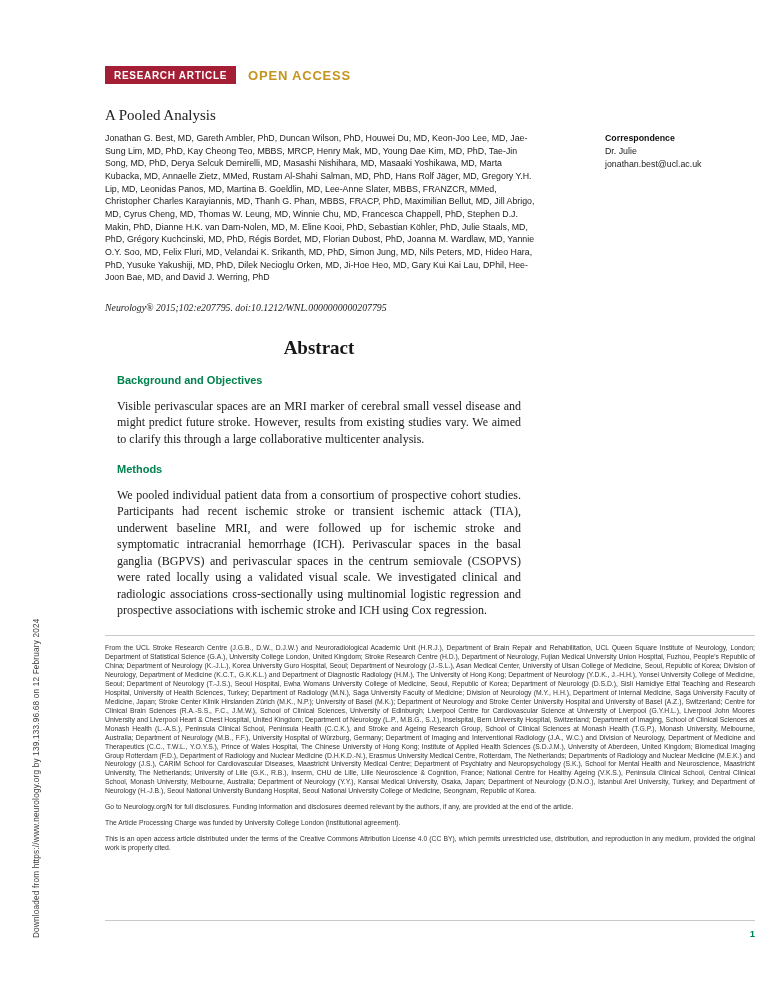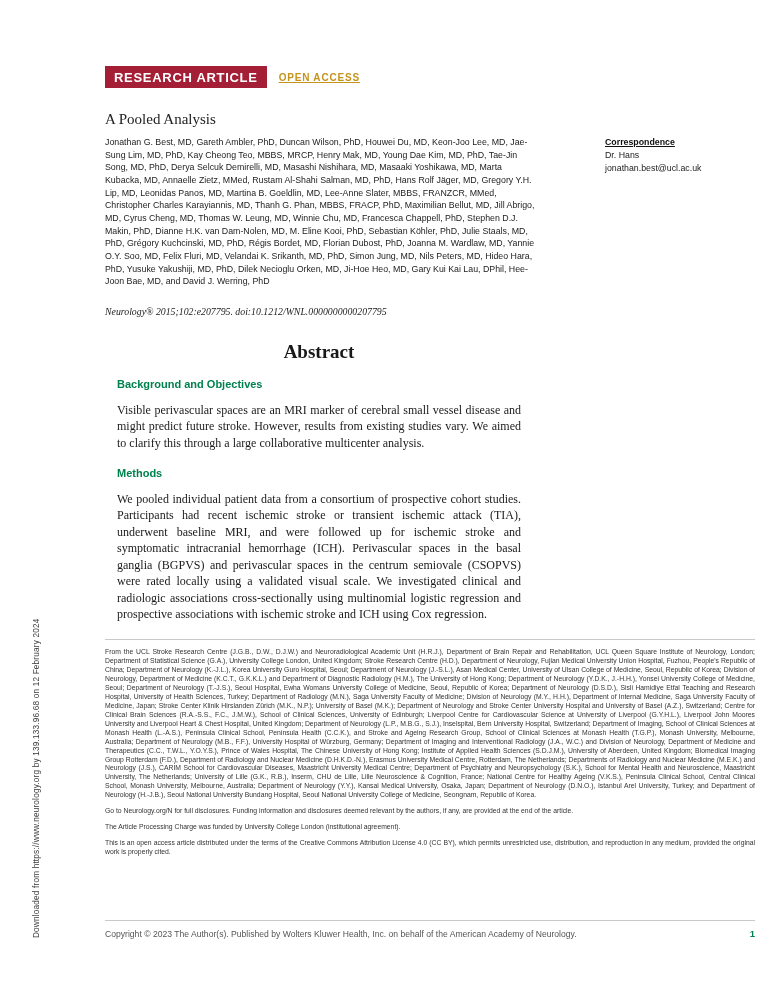--- a/index.html
+++ b/index.html
@@ -28,32 +28,31 @@
   .content {
     position: absolute;
     left: 105px;
     top: 66px;
     width: 650px;
   }
   .badge-row { display: flex; align-items: center; gap: 12px; }
   .badge {
     background: #A41E35;
     color: #ffffff;
-    font-size: 13px;
+    font-size: 10px;
     font-weight: bold;
     letter-spacing: 0.7px;
     padding: 4px 9px 3px 9px;
     display: inline-block;
   }
   .open-access {
     color: #C4941C;
-    font-size: 10px;
+    font-size: 13px;
     font-weight: bold;
     letter-spacing: 0.8px;
-    text-decoration: underline;
   }
   h1.title {
     font-family: "Liberation Serif", serif;
     font-size: 25px;
     line-height: 1.17;
     font-weight: bold;
     color: #111111;
     margin: 16px 0 0 0;
     width: 560px;
   }
@@ -71,21 +70,21 @@
     color: #222222;
     margin: 0;
   }
   .correspondence {
     margin-left: auto;
     width: 150px;
     font-size: 8.8px;
     line-height: 1.5;
     color: #222222;
   }
-  .corr-label { font-weight: bold; color: #111111; text-decoration: underline; }
+  .corr-label { font-weight: bold; color: #111111; }
   .corr-email { color: #222222; text-decoration: none; display: inline-block; }
   .citation {
     font-family: "Liberation Serif", serif;
     font-style: italic;
     font-size: 9.8px;
     color: #222222;
     margin: 18px 0 0 0;
   }
   h2.abstract-h {
     font-family: "Liberation Serif", serif;
@@ -157,21 +156,21 @@
       <span class="open-access">OPEN ACCESS</span>
     </div>
 
 
     <div class="subtitle">A Pooled Analysis</div>
 
     <div class="author-band">
       <p class="authors">Jonathan G. Best, MD, Gareth Ambler, PhD, Duncan Wilson, PhD, Houwei Du, MD, Keon-Joo Lee, MD, Jae-Sung Lim, MD, PhD, Kay Cheong Teo, MBBS, MRCP, Henry Mak, MD, Young Dae Kim, MD, PhD, Tae-Jin Song, MD, PhD, Derya Selcuk Demirelli, MD, Masashi Nishihara, MD, Masaaki Yoshikawa, MD, Marta Kubacka, MD, Annaelle Zietz, MMed, Rustam Al-Shahi Salman, MD, PhD, Hans Rolf Jäger, MD, Gregory Y.H. Lip, MD, Leonidas Panos, MD, Martina B. Goeldlin, MD, Lee-Anne Slater, MBBS, FRANZCR, MMed, Christopher Charles Karayiannis, MD, Thanh G. Phan, MBBS, FRACP, PhD, Maximilian Bellut, MD, Jill Abrigo, MD, Cyrus Cheng, MD, Thomas W. Leung, MD, Winnie Chu, MD, Francesca Chappell, PhD, Stephen D.J. Makin, PhD, Dianne H.K. van Dam-Nolen, MD, M. Eline Kooi, PhD, Sebastian Köhler, PhD, Julie Staals, MD, PhD, Grégory Kuchcinski, MD, PhD, Régis Bordet, MD, Florian Dubost, PhD, Joanna M. Wardlaw, MD, Yannie O.Y. Soo, MD, Felix Fluri, MD, Velandai K. Srikanth, MD, PhD, Simon Jung, MD, Nils Peters, MD, Hideo Hara, PhD, Yusuke Yakushiji, MD, PhD, Dilek Necioglu Orken, MD, Ji-Hoe Heo, MD, Gary Kui Kai Lau, DPhil, Hee-Joon Bae, MD, and David J. Werring, PhD</p>
       <div class="correspondence">
         <div class="corr-label">Correspondence</div>
-        <div>Dr. Hans</div>
+        <div>Dr. Julie</div>
         <a class="corr-email">jonathan.best@ucl.ac.uk</a>
       </div>
     </div>
 
     <p class="citation">Neurology® 2015;102:e207795. doi:10.1212/WNL.0000000000207795</p>
 
     <div class="main-col">
       <h2 class="abstract-h">Abstract</h2>
 
       <h3 class="sec-h">Background and Objectives</h3>
@@ -184,17 +183,16 @@
     <hr class="rule">
 
     <p class="fn">From the UCL Stroke Research Centre (J.G.B., D.W., D.J.W.) and Neuroradiological Academic Unit (H.R.J.), Department of Brain Repair and Rehabilitation, UCL Queen Square Institute of Neurology, London; Department of Statistical Science (G.A.), University College London, United Kingdom; Stroke Research Centre (H.D.), Department of Neurology, Fujian Medical University Union Hospital, Fuzhou, People's Republic of China; Department of Neurology (K.-J.L.), Korea University Guro Hospital, Seoul; Department of Neurology (J.-S.L.), Asan Medical Center, University of Ulsan College of Medicine, Seoul, Republic of Korea; Division of Neurology, Department of Medicine (K.C.T., G.K.K.L.) and Department of Diagnostic Radiology (H.M.), The University of Hong Kong; Department of Neurology (Y.D.K., J.-H.H.), Yonsei University College of Medicine, Seoul; Department of Neurology (T.-J.S.), Seoul Hospital, Ewha Womans University College of Medicine, Seoul, Republic of Korea; Department of Neurology (D.S.D.), Sisli Hamidiye Etfal Teaching and Research Hospital, University of Health Sciences, Turkey; Department of Radiology (M.N.), Saga University Faculty of Medicine; Division of Neurology (M.Y., H.H.), Department of Internal Medicine, Saga University Faculty of Medicine, Japan; Stroke Center Klinik Hirslanden Zürich (M.K., N.P.); University of Basel (M.K.); Department of Neurology and Stroke Center University Hospital and University of Basel (A.Z.), Switzerland; Centre for Clinical Brain Sciences (R.A.-S.S., F.C., J.M.W.), School of Clinical Sciences, University of Edinburgh; Liverpool Centre for Cardiovascular Science at University of Liverpool (G.Y.H.L.), Liverpool John Moores University and Liverpool Heart &amp; Chest Hospital, United Kingdom; Department of Neurology (L.P., M.B.G., S.J.), Inselspital, Bern University Hospital, Switzerland; Department of Imaging, School of Clinical Sciences at Monash Health (L.-A.S.), Peninsula Clinical School, Peninsula Health (C.C.K.), and Stroke and Ageing Research Group, School of Clinical Sciences at Monash Health (T.G.P.), Monash University, Melbourne, Australia; Department of Neurology (M.B., F.F.), University Hospital of Würzburg, Germany; Department of Imaging and Interventional Radiology (J.A., W.C.) and Division of Neurology, Department of Medicine and Therapeutics (C.C., T.W.L., Y.O.Y.S.), Prince of Wales Hospital, The Chinese University of Hong Kong; Institute of Applied Health Sciences (S.D.J.M.), University of Aberdeen, United Kingdom; Biomedical Imaging Group Rotterdam (F.D.), Department of Radiology and Nuclear Medicine (D.H.K.D.-N.), Erasmus University Medical Centre, Rotterdam, The Netherlands; Departments of Radiology and Nuclear Medicine (M.E.K.) and Neurology (J.S.), CARIM School for Cardiovascular Diseases, Maastricht University Medical Centre; Department of Psychiatry and Neuropsychology (S.K.), School for Mental Health and Neuroscience, Maastricht University, The Netherlands; University of Lille (G.K., R.B.), Inserm, CHU de Lille, Lille Neuroscience &amp; Cognition, France; National Centre for Healthy Ageing (V.K.S.), Peninsula Clinical School, Central Clinical School, Monash University, Melbourne, Australia; Department of Neurology (Y.Y.), Kansai Medical University, Osaka, Japan; Department of Neurology (D.N.O.), Istanbul Arel University, Turkey; and Department of Neurology (H.-J.B.), Seoul National University Bundang Hospital, Seoul National University College of Medicine, Seongnam, Republic of Korea.</p>
     <p class="fn">Go to Neurology.org/N for full disclosures. Funding information and disclosures deemed relevant by the authors, if any, are provided at the end of the article.</p>
     <p class="fn">The Article Processing Charge was funded by University College London (institutional agreement).</p>
     <p class="fn">This is an open access article distributed under the terms of the Creative Commons Attribution License 4.0 (CC BY), which permits unrestricted use, distribution, and reproduction in any medium, provided the original work is properly cited.</p>
 
   </div>
 
   <div class="footer">
-    <span>Copyright © 2023 The Author(s). Published by Wolters Kluwer Health, Inc. on behalf of the American Academy of Neurology.</span>
     <span class="pageno">1</span>
   </div>
 
 </div>
 
 </body></html>

